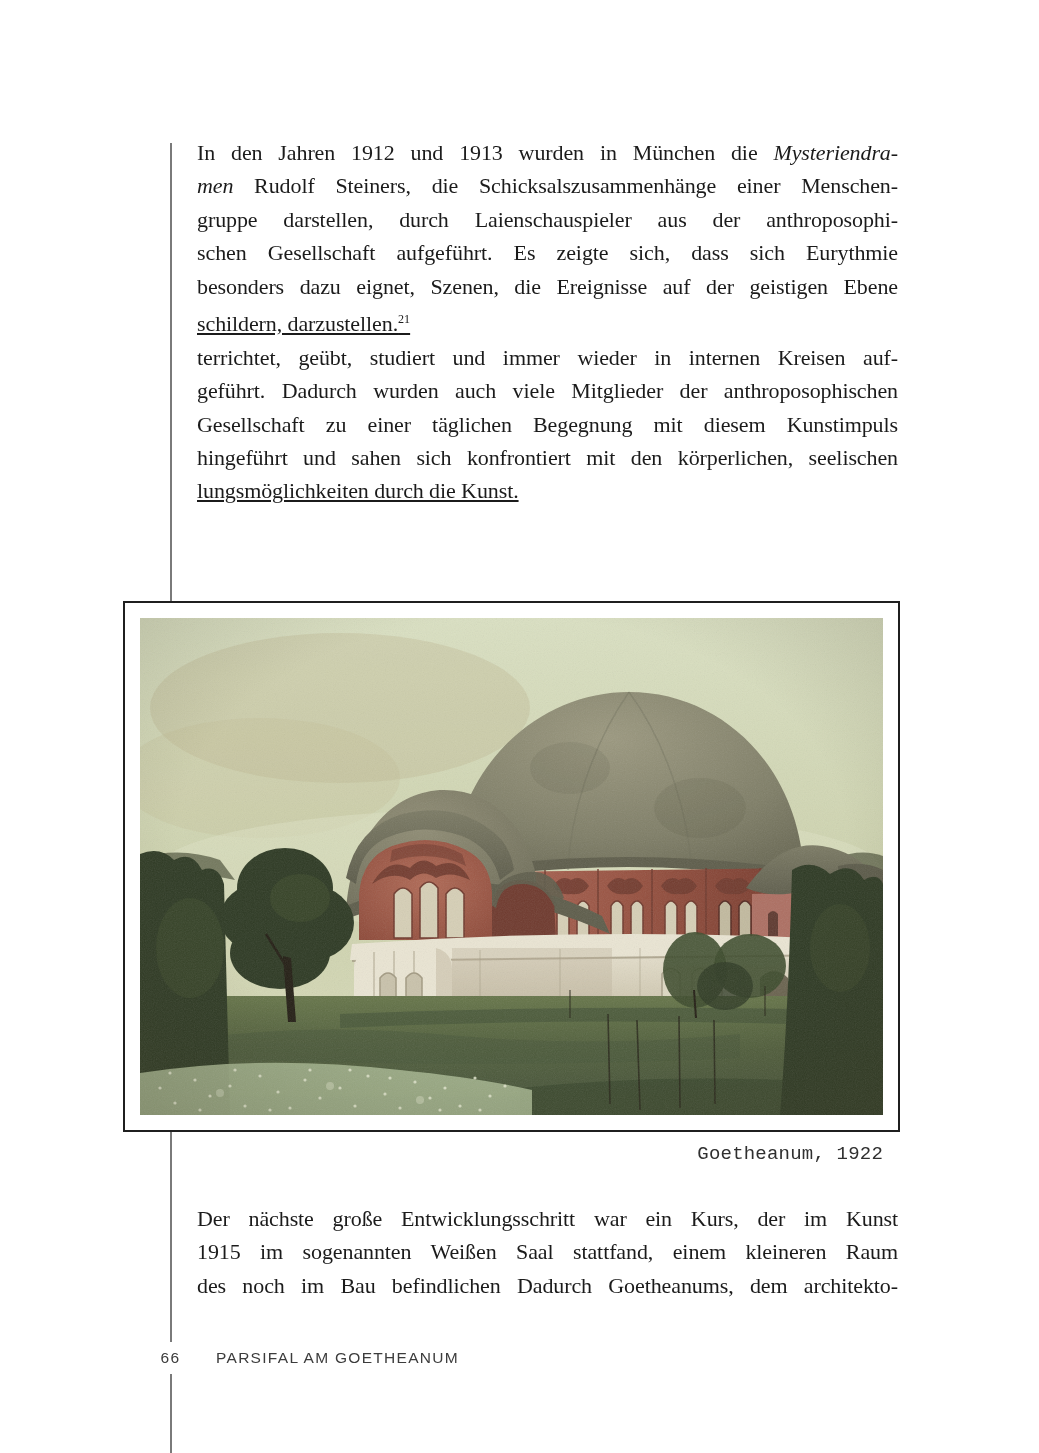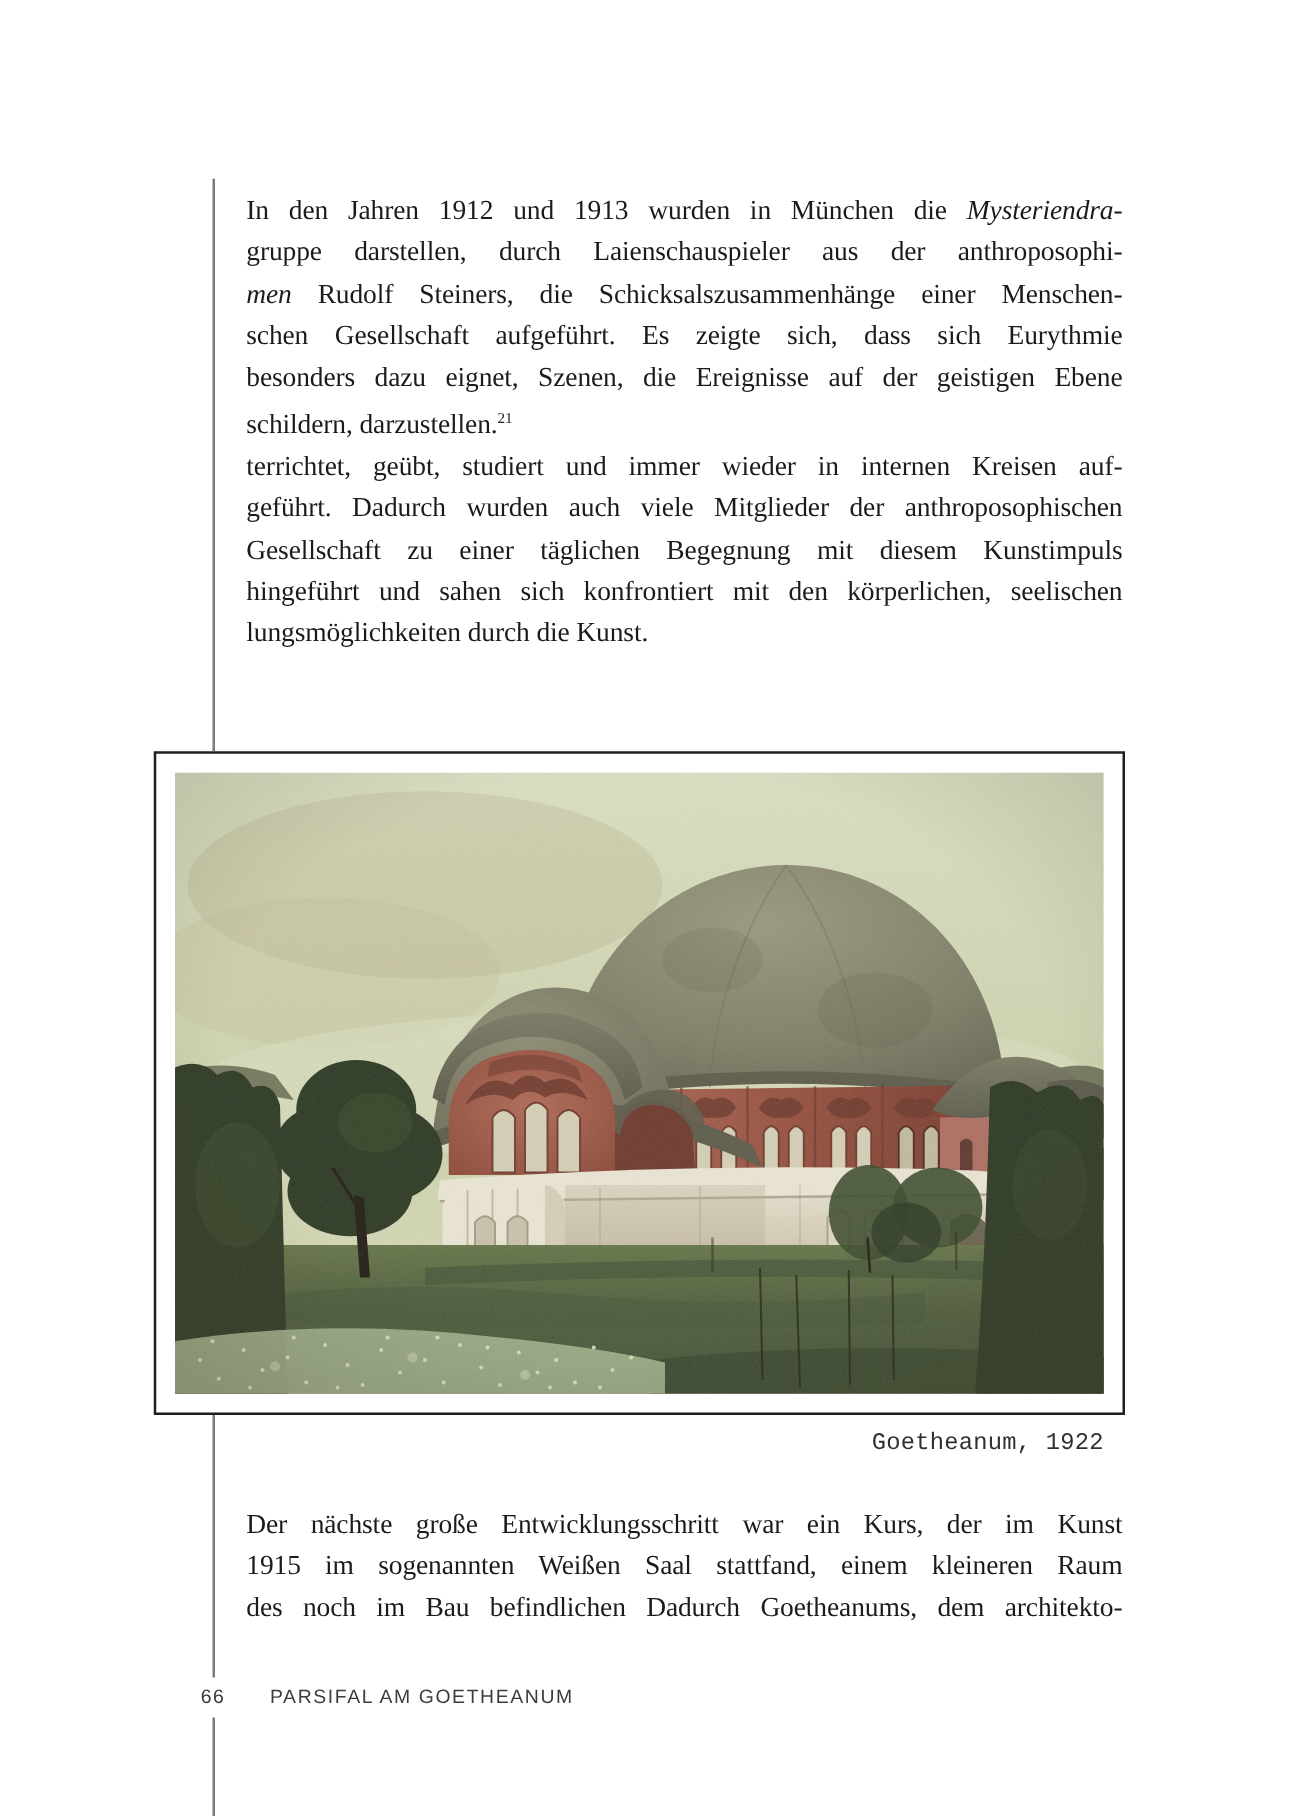--- a/index.html
+++ b/index.html
@@ -11,24 +11,24 @@
   .rule{position:absolute;left:170px;width:2px;background:#7a7a7a;}
   .rule-upper{top:143px;height:458px;}
   .rule-middle{top:1132px;height:210px;}
   .rule-bottom{top:1374px;height:79px;}
 
   .body-text{
     position:absolute;left:197px;width:701px;
     font-size:22px;line-height:33.4px;color:#1b1b1b;
     letter-spacing:-0.1px;
   }
-  .body-text-upper{top:151px;}
+  .body-text-upper{top:136px;}
   .body-text-lower{top:1202px;}
   .line{text-align:justify;text-align-last:justify;white-space:normal;}
-  .line.last{text-align-last:left;}
+  .line.last{text-align-last:left;text-decoration:underline;}
   .line.indent{text-indent:47px;}
   .it{font-style:italic;}
   .sup{font-size:0.55em;vertical-align:super;letter-spacing:0;}
 
   .figure-frame{
     position:absolute;left:123px;top:601px;width:777px;height:531px;
     box-sizing:border-box;border:2px solid #1f1f1f;background:#ffffff;
     padding:15px;
   }
   .figure-frame svg{display:block;width:743px;height:497px;}
@@ -48,22 +48,22 @@
 </head>
 <body>
 
 <div class="rule rule-upper"></div>
 <div class="rule rule-middle"></div>
 <div class="rule rule-bottom"></div>
 
 <div class="body-text body-text-upper">
     <div>
       <div class="line"><span>In den Jahren 1912 und 1913 wurden in München die </span><span class="it">Mysteriendra-</span></div>
+      <div class="line"><span class="it">men</span><span> Rudolf Steiners, die Schicksalszusammenhänge einer Menschen-</span></div>
       <div class="line"><span>gruppe darstellen, durch Laienschauspieler aus der anthroposophi-</span></div>
-      <div class="line"><span class="it">men</span><span> Rudolf Steiners, die Schicksalszusammenhänge einer Menschen-</span></div>
       <div class="line"><span>schen Gesellschaft aufgeführt. Es zeigte sich, dass sich Eurythmie</span></div>
       <div class="line"><span>besonders dazu eignet, Szenen, die Ereignisse auf der geistigen Ebene</span></div>
       <div class="line last"><span>schildern, darzustellen.</span><span class="sup">21</span></div>
     </div>
     <div>
       <div class="line"><span>terrichtet, geübt, studiert und immer wieder in internen Kreisen auf-</span></div>
       <div class="line"><span>geführt. Dadurch wurden auch viele Mitglieder der anthroposophischen</span></div>
       <div class="line"><span>Gesellschaft zu einer täglichen Begegnung mit diesem Kunstimpuls</span></div>
       <div class="line"><span>hingeführt und sahen sich konfrontiert mit den körperlichen, seelischen</span></div>
       <div class="line last"><span>lungsmöglichkeiten durch die Kunst.</span></div>

